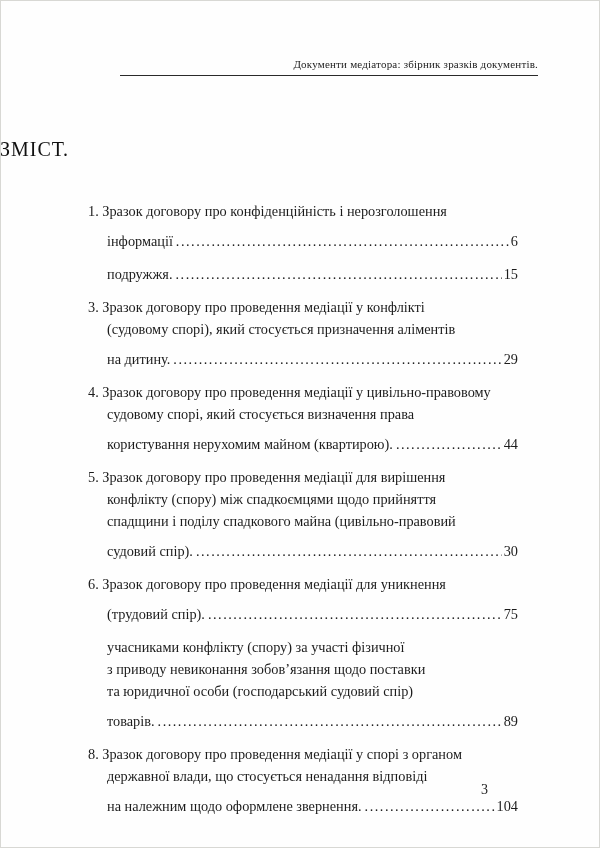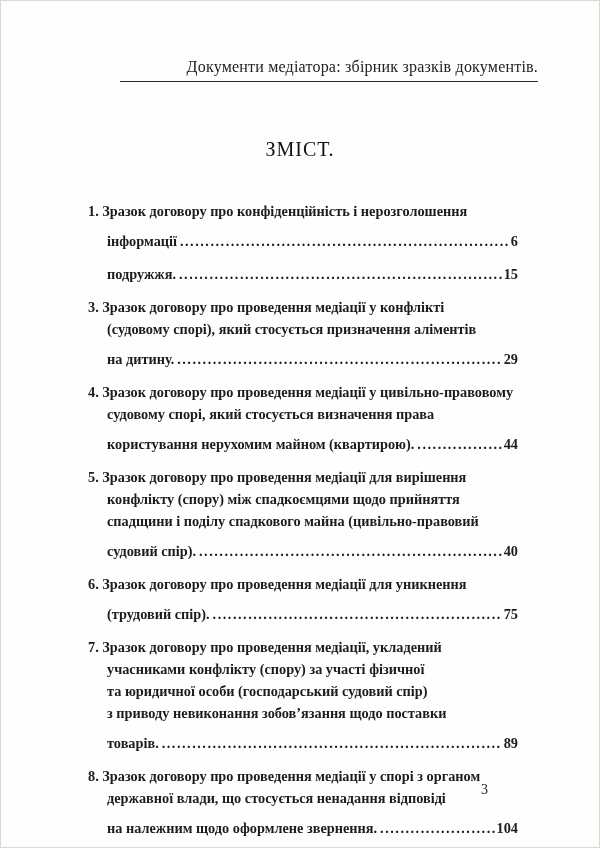--- a/index.html
+++ b/index.html
@@ -17,52 +17,50 @@
     color: #1c1c1c;
     box-shadow: inset 0 0 0 1px #d8d8d4;
     overflow: hidden;
   }
   .running-header {
     position: absolute;
     top: 58px;
     left: 120px;
     width: 418px;
     text-align: right;
-    font-size: 16px;
+    font-size: 11px;
     letter-spacing: 0.2px;
     padding-bottom: 5px;
     border-bottom: 1.2px solid #2a2a2a;
     color: #222;
   }
   .doc-title {
     position: absolute;
     top: 138px;
     left: 0;
     width: 100%;
-    text-align: center;
     font-size: 20px;
     letter-spacing: 1px;
     color: #111;
   }
   .toc {
     position: absolute;
     top: 200px;
     left: 88px;
     width: 430px;
     font-size: 14.3px;
     line-height: 22px;
     color: #1c1c1c;
   }
   .toc-entry {
     margin-bottom: 11px;
   }
   .toc-line {
     margin-left: 19px;
     white-space: nowrap;
-    font-weight: bold;
   }
   .toc-line.first {
     margin-left: 0;
   }
   .toc-line.last {
     display: flex;
     align-items: baseline;
     margin-top: 8px;
   }
   .toc-line.last .line-text {
@@ -132,36 +130,35 @@
           <span class="pgnum">44</span>
         </div>
       </div>
       <div class="toc-entry">
         <div class="toc-line first">5. Зразок договору про проведення медіації для вирішення</div>
         <div class="toc-line">конфлікту (спору) між спадкоємцями щодо прийняття</div>
         <div class="toc-line">спадщини і поділу спадкового майна (цивільно-правовий</div>
         <div class="toc-line last">
           <span class="line-text">судовий спір). </span>
           <span class="leader">............................................................................................................................................................................................................................................................................................................</span>
-          <span class="pgnum">40</span>
+          <span class="pgnum">30</span>
         </div>
       </div>
       <div class="toc-entry">
         <div class="toc-line first">6. Зразок договору про проведення медіації для уникнення</div>
         <div class="toc-line last">
           <span class="line-text">(трудовий спір). </span>
           <span class="leader">............................................................................................................................................................................................................................................................................................................</span>
           <span class="pgnum">75</span>
         </div>
       </div>
       <div class="toc-entry">
-        <div class="toc-line first">7. Зразок договору про проведення медіації, укладений</div>
         <div class="toc-line">учасниками конфлікту (спору) за участі фізичної</div>
+        <div class="toc-line">з приводу невиконання зобов’язання щодо поставки</div>
         <div class="toc-line">та юридичної особи (господарський судовий спір)</div>
-        <div class="toc-line">з приводу невиконання зобов’язання щодо поставки</div>
         <div class="toc-line last">
           <span class="line-text">товарів. </span>
           <span class="leader">............................................................................................................................................................................................................................................................................................................</span>
           <span class="pgnum">89</span>
         </div>
       </div>
       <div class="toc-entry">
         <div class="toc-line first">8. Зразок договору про проведення медіації у спорі з органом</div>
         <div class="toc-line">державної влади, що стосується ненадання відповіді</div>
         <div class="toc-line last">

